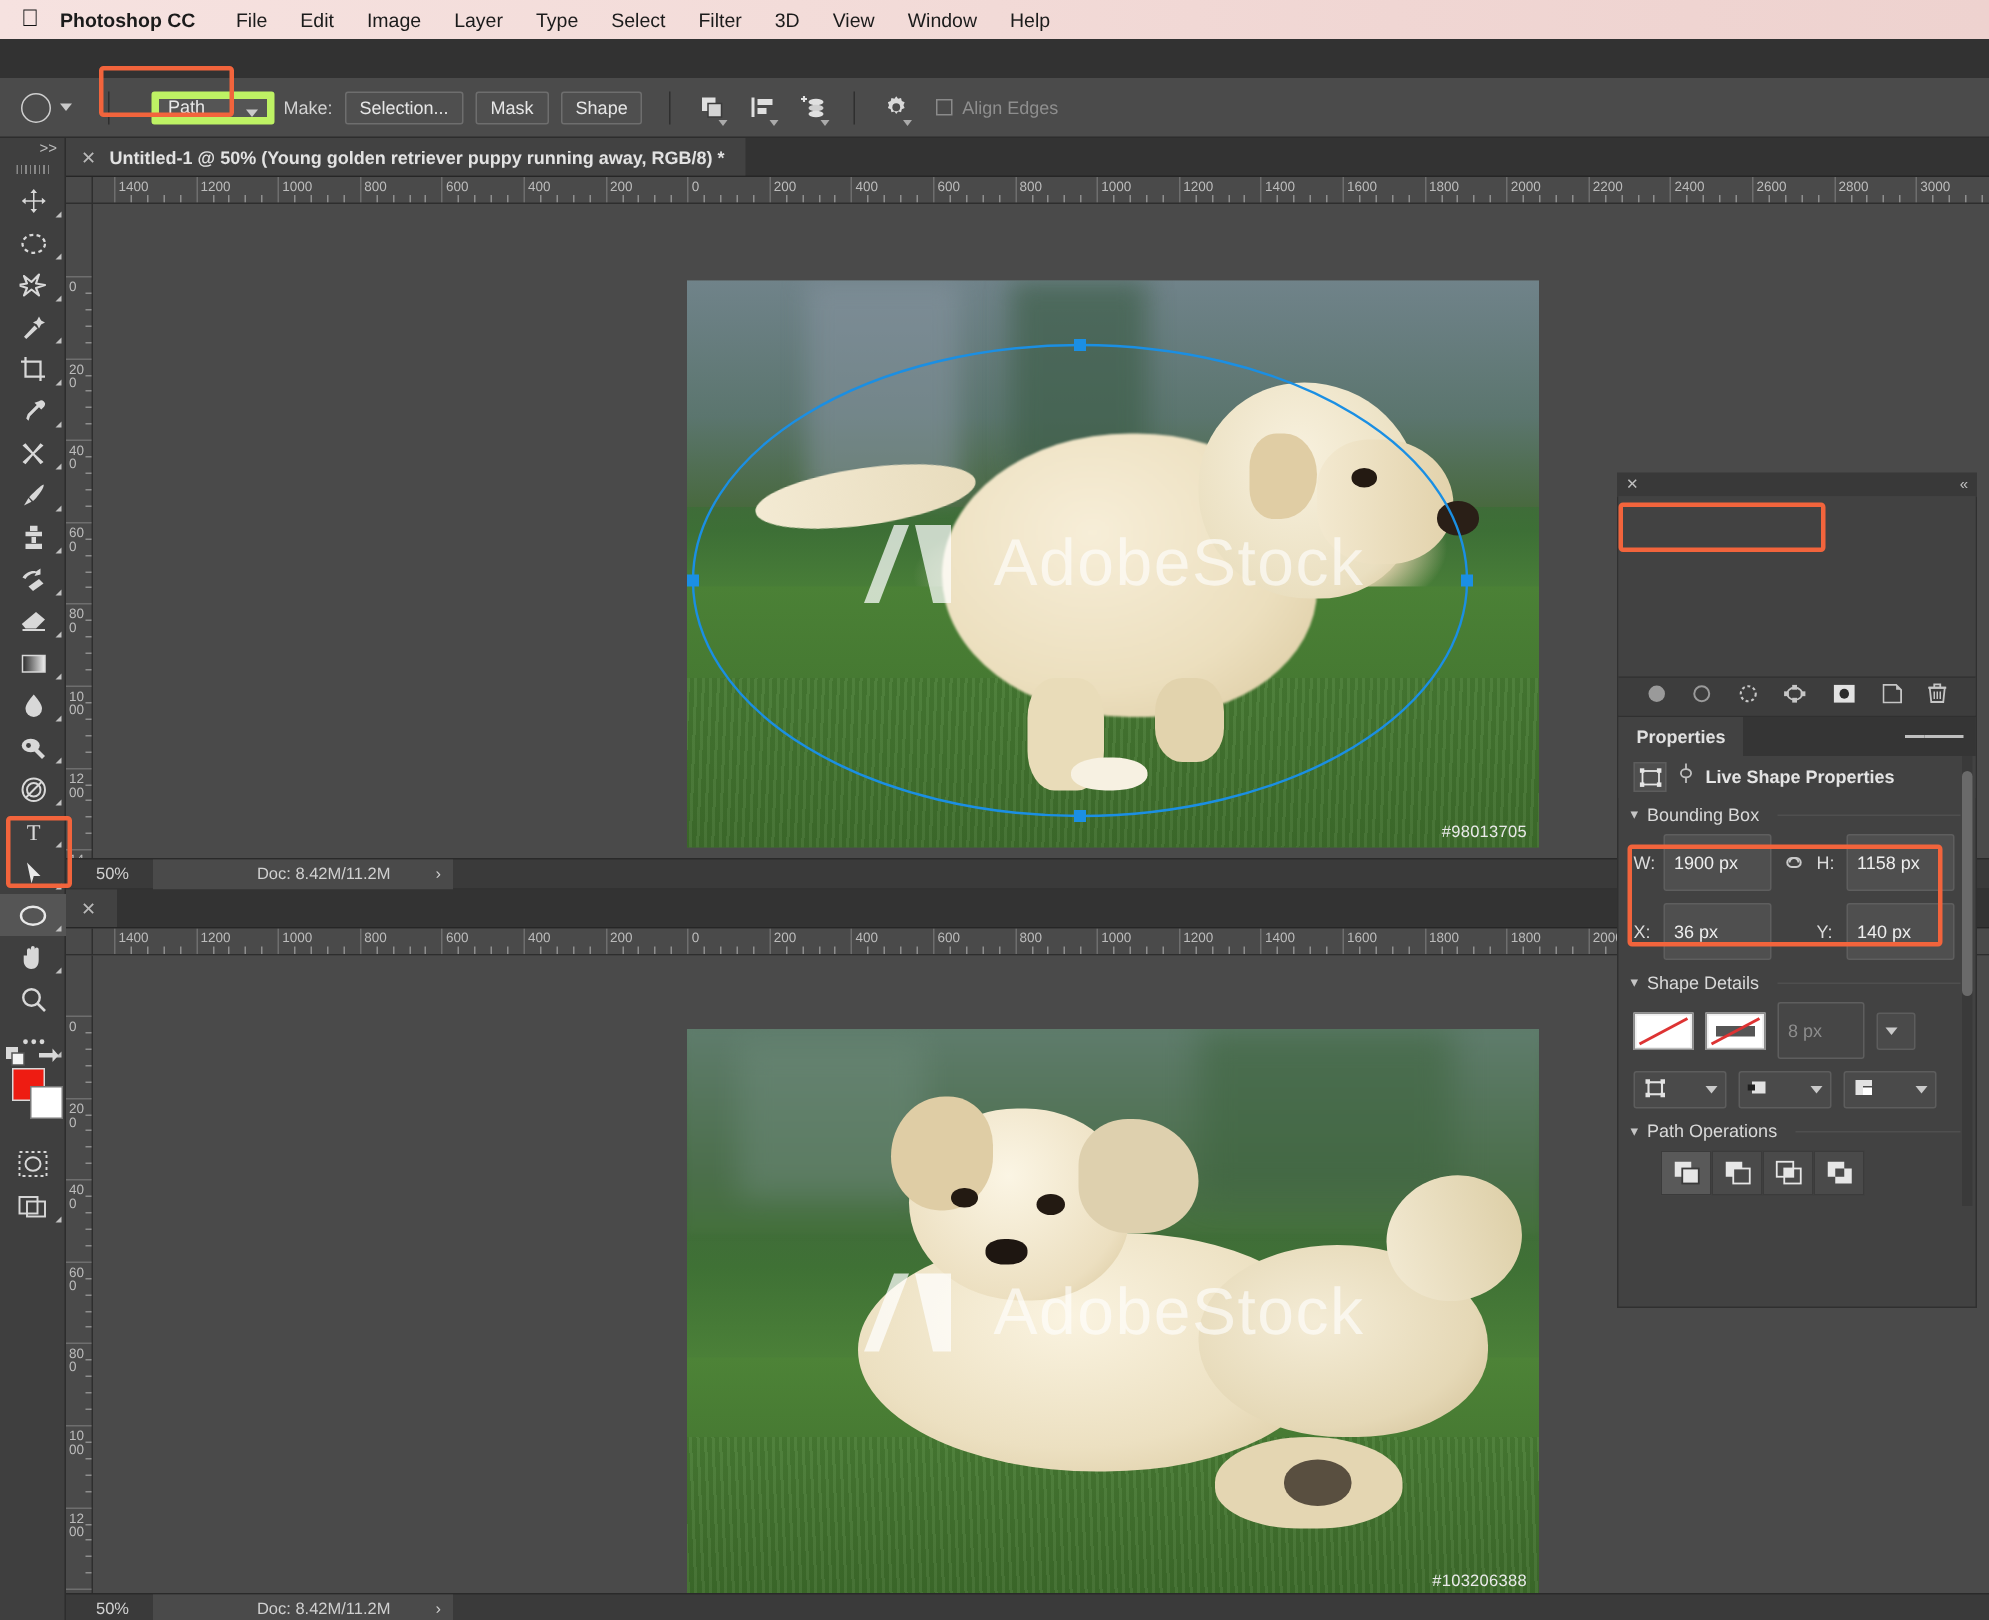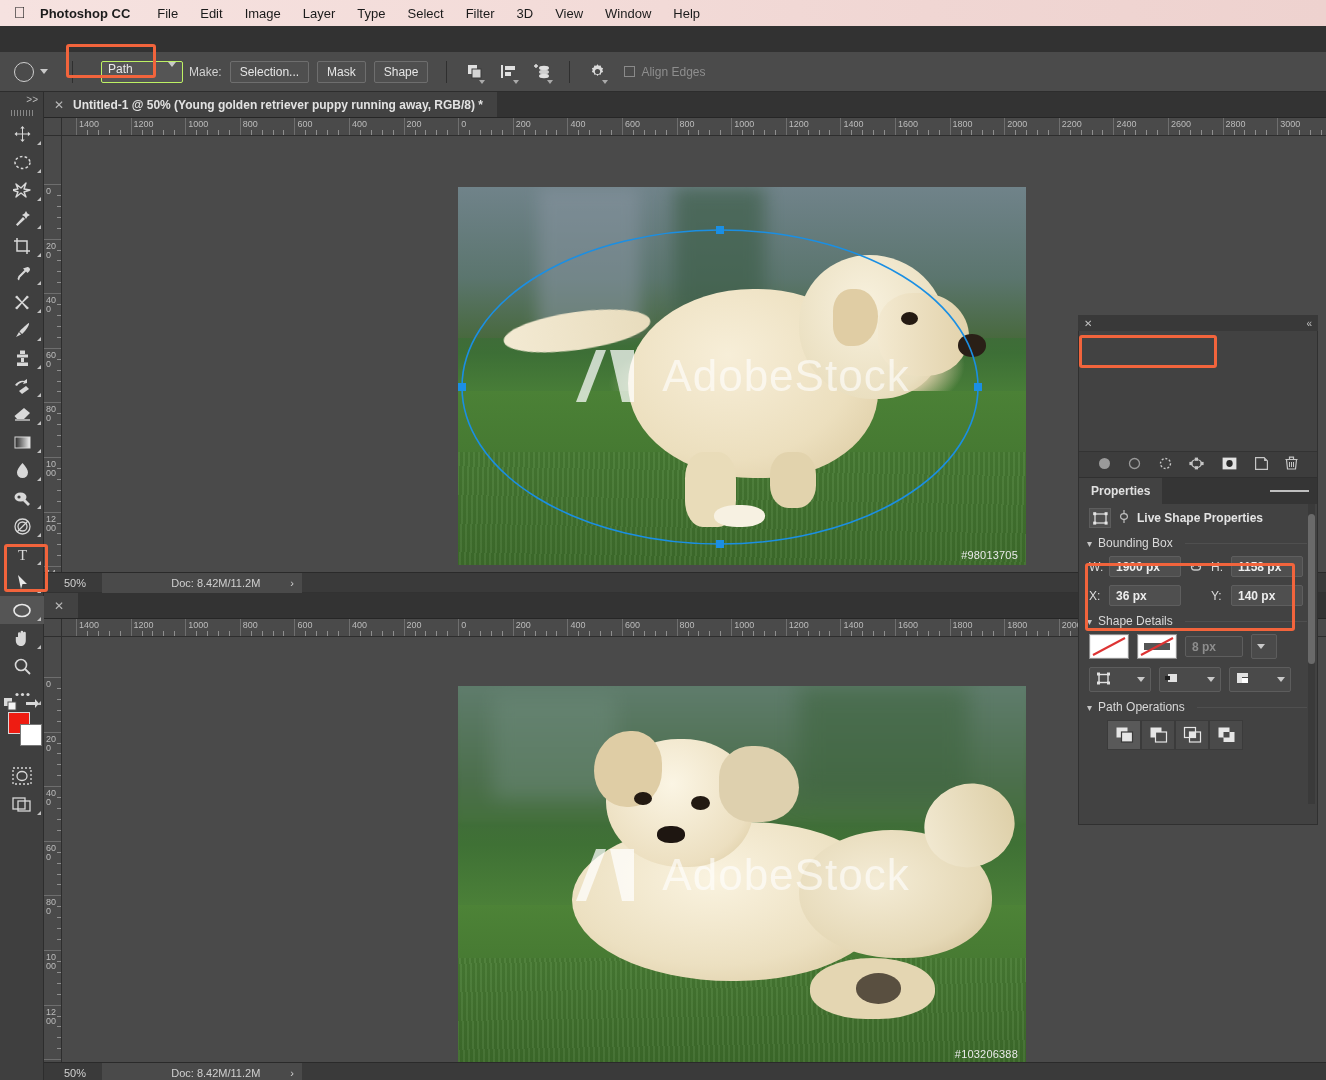--- a/index.html
+++ b/index.html
@@ -44,22 +44,22 @@
     display:flex; align-items:center; padding-left:14px; gap:0;
   }
   .tool-preset { display:flex; align-items:center; gap:6px; margin-right:14px; }
   .tool-preset .circle-ic {
     width:20px;height:20px;border-radius:50%;border:1.5px solid #cfcfcf;
   }
   .caret { width:0;height:0;border-left:4px solid transparent;border-right:4px solid transparent;border-top:5px solid #c9c9c9; }
   .sep-v { width:1px;height:22px;background:#2f2f2f;margin:0 10px; }
 
   .ps-select {
-    display:flex;align-items:flex-start;justify-content:space-between;
-    width:82px;height:22px;background:#555;border:1px solid #bef264;border-radius:2px;
+    display:flex;align-items:flex-end;justify-content:space-between;
+    width:82px;height:22px;background:#555;border:5px solid #bef264;border-radius:2px;
     padding:0 6px;font-size:12px;color:#e8e8e8;
   }
   .ps-label { font-size:12px;color:#d2d2d2; margin:0 8px 0 6px; }
   .ps-btn {
     height:22px;border:1px solid #6e6e6e;border-radius:2px;background:#4f4f4f;
     color:#e6e6e6;font-size:12px;display:flex;align-items:center;justify-content:center;
     padding:0 9px;margin-right:8px; white-space:nowrap;
   }
   .icon-btn { width:26px;height:26px;display:flex;align-items:center;justify-content:center;position:relative;margin:0 4px; }
   .icon-btn .mini-caret{position:absolute;right:2px;bottom:1px;width:0;height:0;border-left:3px solid transparent;border-right:3px solid transparent;border-top:4px solid #aaa;}
@@ -164,22 +164,22 @@
                       display:flex;align-items:center;justify-content:center; }
   .prop-title { font-size:12px; font-weight:bold; color:#e4e4e4; }
 
   .section-head { display:flex;align-items:center;gap:6px;padding:4px 10px 2px 8px;font-size:12px;color:#d9d9d9; }
   .section-head .line { flex:1;height:1px;background:#4f4f4f;margin-left:6px; }
   .chev { color:#c5c5c5; font-size:10px; }
 
   .fld-row { display:flex; align-items:center; padding:4px 10px; gap:6px; }
   .fld-lab { font-size:12px; color:#dcdcdc; width:14px; }
   .ps-input { background:#4f4f4f; border:1px solid #5e5e5e; border-radius:2px;
-              height:21px; display:flex;align-items:center; padding:4px 6px;
-              font-size:12px; color:#eee; width:72px;font-weight:bold; }
+              height:38px; display:flex;align-items:center; padding:4px 6px;
+              font-size:12px; color:#eee; width:72px; }
   .ps-input.dim { color:#8d8d8d; background:#464646; }
   .link-ic { width:18px; display:flex;justify-content:center;color:#c9c9c9;font-size:12px; }
 
   .sd-row { display:flex; align-items:center; gap:8px; padding:4px 10px; }
   .sd-box { width:40px;height:25px;background:#efefef;border:1px solid #8d8d8d;
             display:flex;align-items:center;justify-content:center; }
   .sd-sel { height:25px;background:#4a4a4a;border:1px solid #5d5d5d;border-radius:2px;
             display:flex;align-items:center;justify-content:space-between;padding:0 5px;
             font-size:12px;color:#9d9d9d; }
   .po-row { display:flex; gap:0; padding:4px 10px 8px 28px; }

